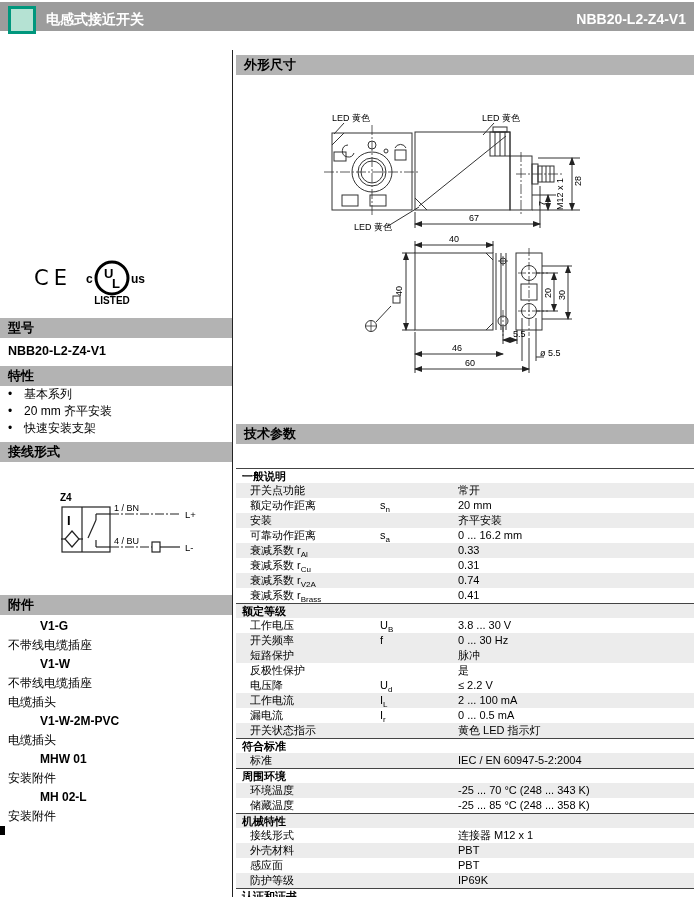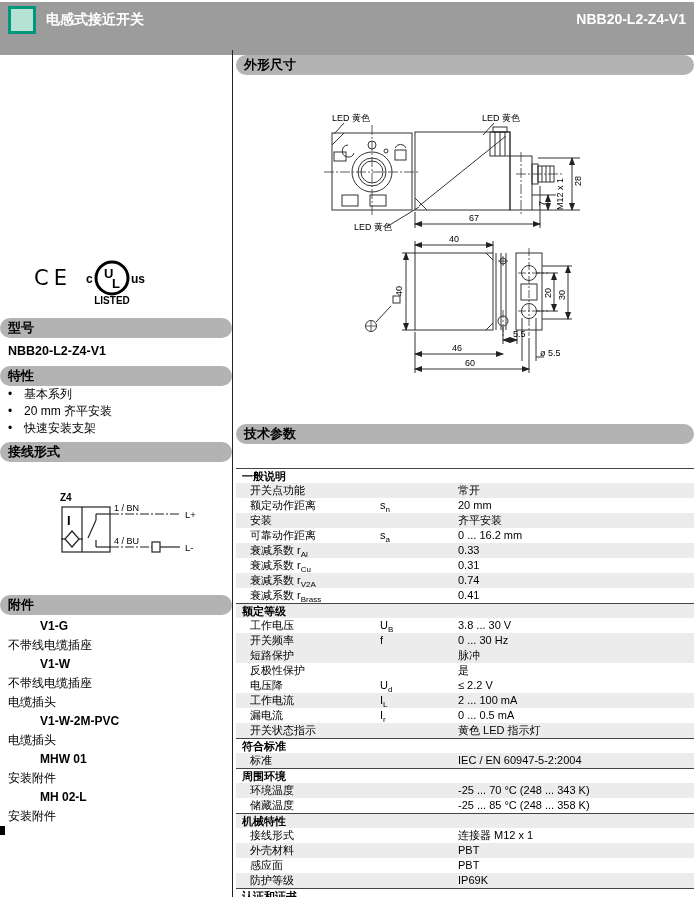--- a/index.html
+++ b/index.html
@@ -1,31 +1,31 @@
 <!DOCTYPE html>
 <html><head>
 <meta charset="utf-8">
 <style>
   html,body{margin:0;padding:0;background:#fff;}
   .page{position:relative;width:694px;height:897px;background:#fff;overflow:hidden;
         font-family:"Liberation Sans","DejaVu Sans",sans-serif;color:#000;}
   
-  .banner{position:absolute;left:0;top:2px;width:694px;height:53px;background:#9c9c9c;}
+  .banner{position:absolute;left:0;top:2px;width:694px;height:29px;background:#9c9c9c;}
   .banner-icon{position:absolute;left:8px;top:4px;width:22px;height:22px;
                background:#b5e2d3;border:3px solid #00977d;}
   .banner-title{position:absolute;left:46px;top:0;height:35px;line-height:35px;
                 color:#fff;font-weight:bold;font-size:14px;}
   .banner-part{position:absolute;right:8px;top:0;height:35px;line-height:35px;
                color:#fff;font-weight:bold;font-size:14px;}
   
   .vsep{position:absolute;left:232px;top:50px;width:1px;height:847px;background:#222;}
   .cropmark{position:absolute;left:0;top:826px;width:5px;height:9px;background:#000;}
   
   .bar{position:absolute;background:#b3b3b3;height:20px;line-height:20px;
-       font-weight:bold;font-size:13px;padding-left:8px;box-sizing:border-box;border-radius:10px;}
+       font-weight:bold;font-size:13px;padding-left:8px;box-sizing:border-box;}
   .bar-left{left:0;width:232px;}
   .bar-right{left:236px;width:458px;}
   
   .model-value{position:absolute;left:8px;top:344px;font-weight:bold;font-size:12.5px;}
   .feat-list{position:absolute;left:8px;top:386px;width:220px;font-size:12px;}
   .feat-item{height:17px;line-height:17px;}
   .feat-item .dot{display:inline-block;width:16px;}
   .acc-list{position:absolute;left:8px;top:617px;width:220px;font-size:12px;}
   .acc-name{font-weight:bold;height:19px;line-height:19px;margin-left:32px;}
   .acc-desc{height:19px;line-height:19px;}

